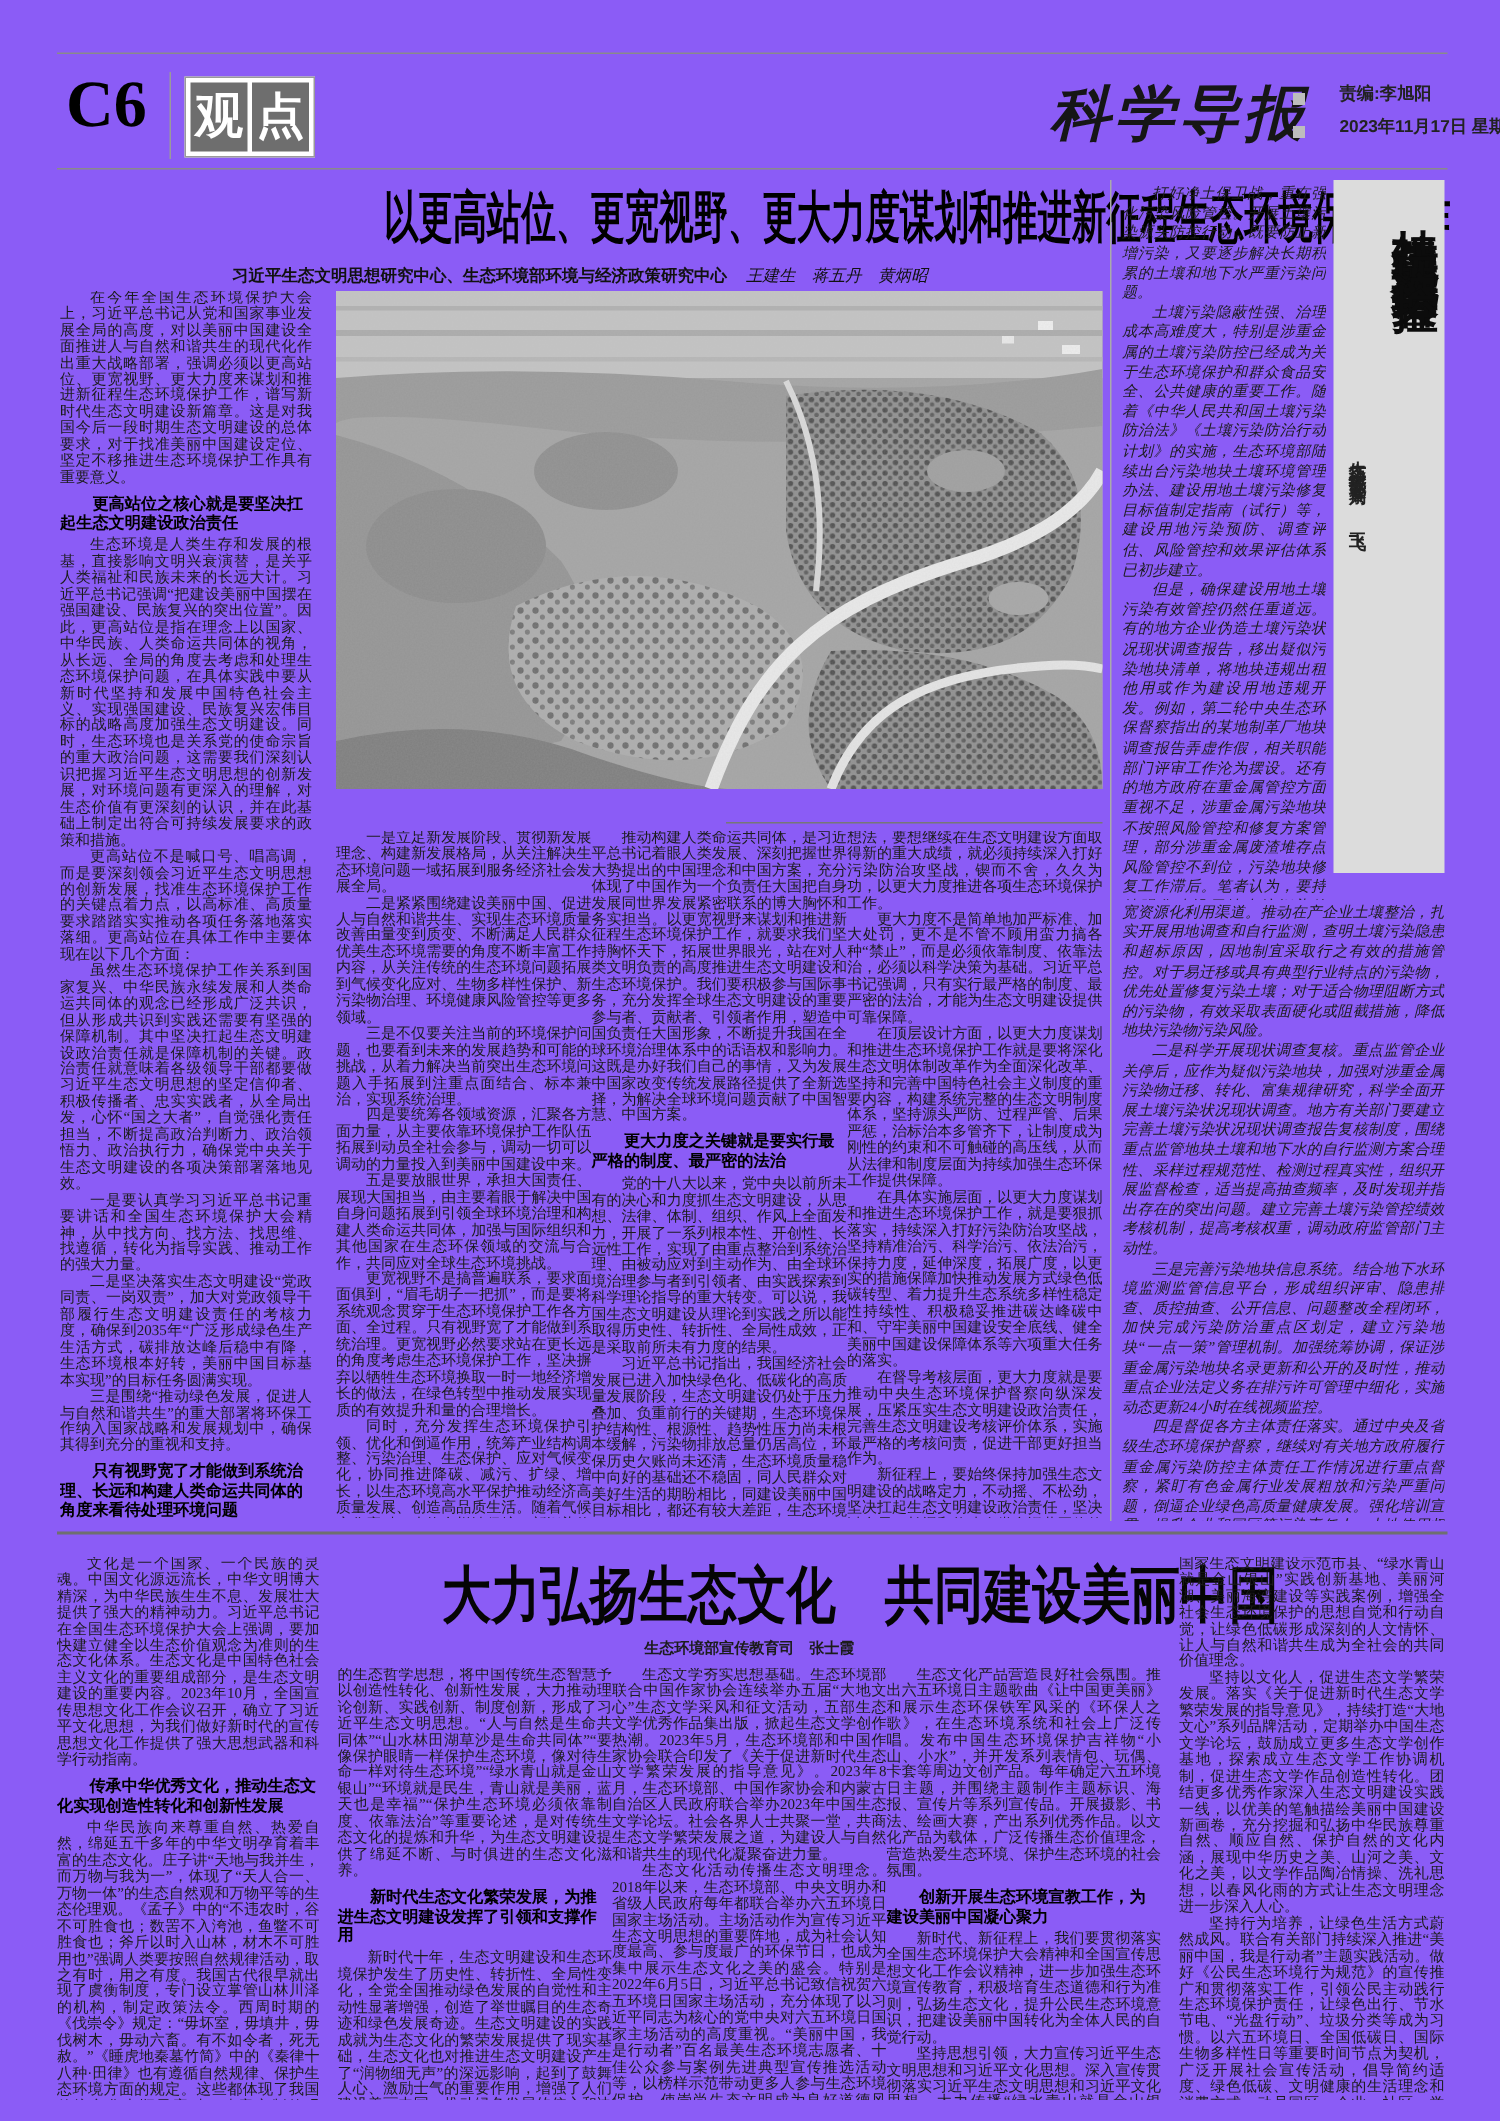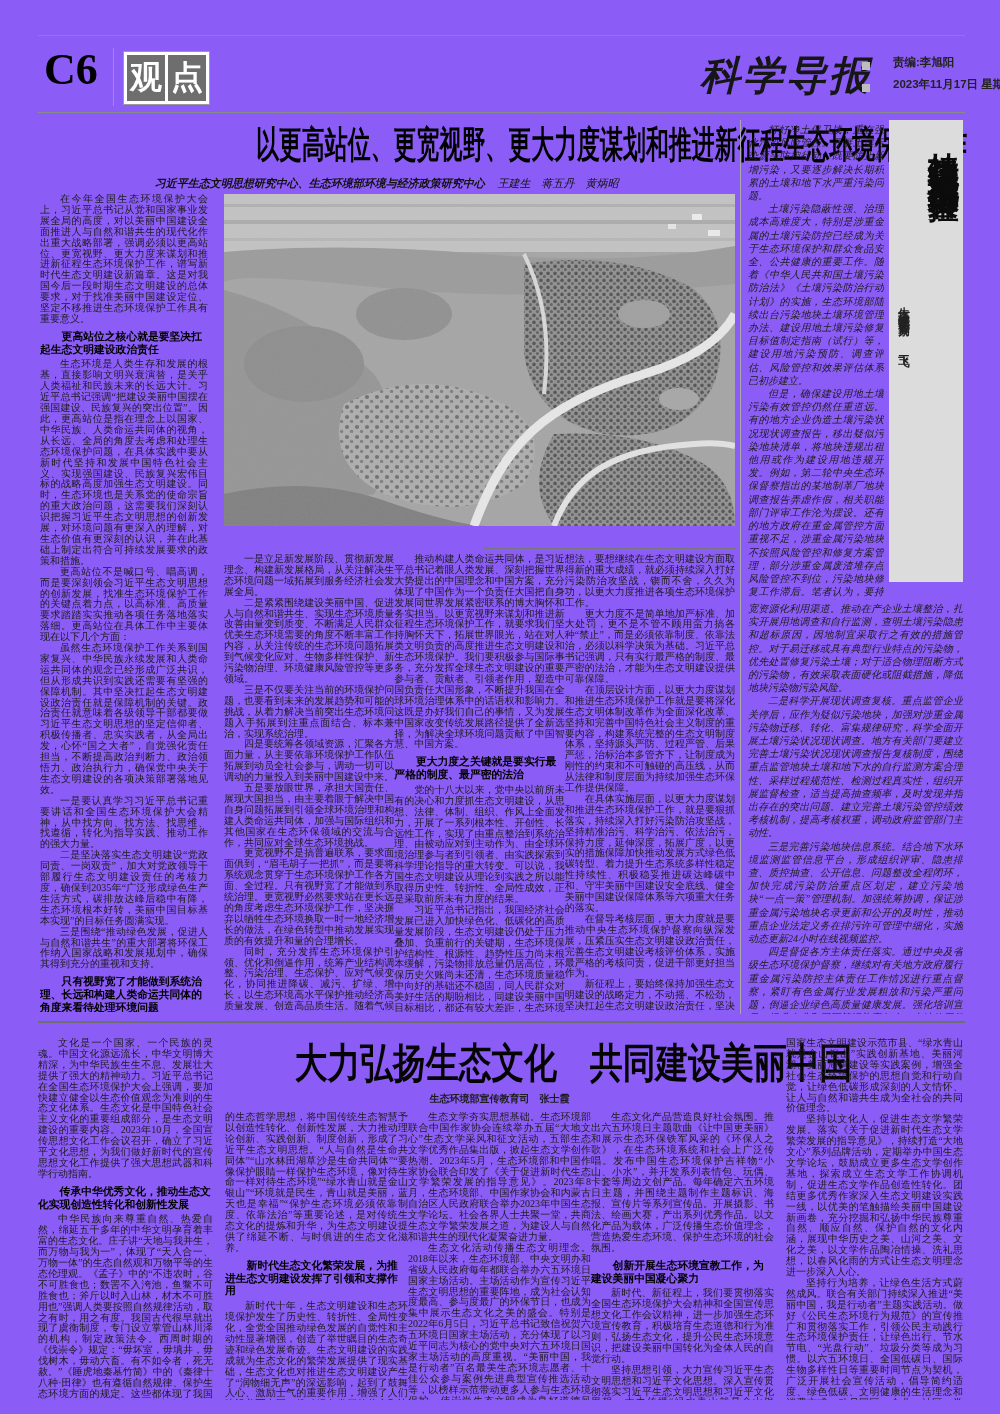--- a/index.html
+++ b/index.html
@@ -17,21 +17,21 @@
        font-size:40px;color:#161616;transform:skewX(-8deg);letter-spacing:3px;white-space:nowrap;}
   .pubrow{display:flex;align-items:flex-end;gap:23px;font-family:"Liberation Sans",sans-serif;
        font-size:11.5px;font-weight:700;color:#222;white-space:nowrap;margin-bottom:7px;}
   .sq{width:8px;height:8px;background:#bdbdbd;display:inline-block;flex:none;}
   
   .headline-wrap{text-align:center;white-space:nowrap;}
   .headline{display:inline-block;font-family:"Liberation Sans",sans-serif;font-weight:900;
        font-size:37px;line-height:1.15;color:#000;transform:scaleX(.62);transform-origin:center top;
        letter-spacing:0;}
   .byline{text-align:center;font-size:11px;color:#111;}
-  .byline .org{font-weight:700;font-style:italic;}
+  .byline .org{font-weight:700;}
   .byline .authors{font-style:italic;margin-left:10px;}
   
   .bodytext{font-size:10px;line-height:10.9px;text-align:justify;overflow:hidden;color:#1c1c1c;}
   .bodytext p{margin:0;text-indent:2em;}
   .bodytext p.cont{text-indent:0;}
   .bodytext .sub{font-family:"Liberation Sans",sans-serif;font-weight:700;font-size:10.8px;
        line-height:12.8px;margin:5px 0 4px;text-indent:2em;text-align:left;color:#000;}
   .midcols{display:flex;}
   .midcols .c{flex:1;}
   

